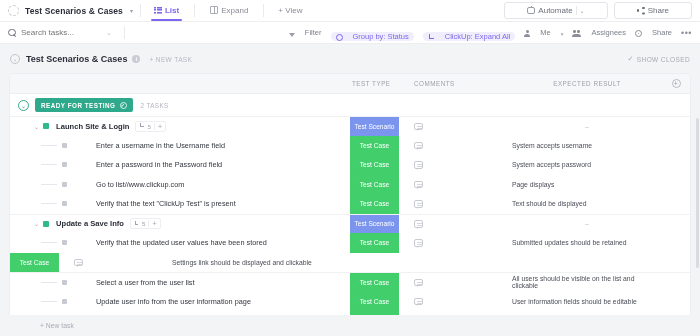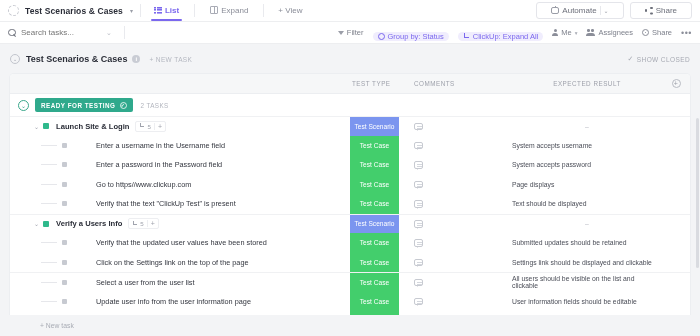--- a/index.html
+++ b/index.html
@@ -51,21 +51,21 @@
     position: relative;
   }
   .ico-board::after {
     content:""; position:absolute; left:2.5px; top:0; bottom:0; width:1px; background:#a9abb5;
   }
   .plus-view { font-size: 8px; color: #8a8d98; cursor: pointer; padding: 3px 5px; }
 
   .tb-right { margin-left: auto; display: flex; align-items: center; gap: 6px; }
   .pill {
     display: flex; align-items: center; gap: 3px; border: 1px solid #e4e5ea;
-    border-radius: 3px; padding: 3px 14px; font-size: 8px; color: #6c6f7a; background: #fff;
+    border-radius: 3px; padding: 3px 22px; font-size: 8px; color: #6c6f7a; background: #fff;
     cursor: pointer;
   }
   .pill .divider { width: 1px; height: 9px; background: #e7e8ec; }
   .robot {
     width: 8px; height: 7px; border: 1px solid #9a9da7; border-radius: 2px; position: relative;
   }
   .robot::before { content:""; position:absolute; top:-2.5px; left:3px; width:1px; height:2px; background:#9a9da7; }
   .share-ico { width: 8px; height: 8px; position: relative; }
   .share-ico::before, .share-ico::after {
     content: ""; position: absolute; background: #6c6f7a;
@@ -86,21 +86,21 @@
   .mag::after {
     content:""; position:absolute; width:3px;height:1.2px;background:#6c6f7a;
     transform: rotate(45deg); right:-0.3px; bottom:0.6px;
   }
   .search-input {
     border: none; outline: none; font-size: 8px; color: #9ba0ab;
     font-family: "Liberation Sans", sans-serif; background: transparent; width: 80px;
   }
   .chev { font-size: 7px; color: #b9bcc4; }
   .sb-right { margin-left: auto; display: flex; align-items: center; gap: 9px; }
-  .sb-item { display: flex; align-items: center; gap: 3px; font-size: 7.5px; color: #7e818c; cursor: pointer; }
+  .sb-item { display: flex; align-items: flex-end; gap: 10px; font-size: 7.5px; color: #7e818c; cursor: pointer; }
   .sb-item.purple { color: #7b68ee; background: #f0edfd; border-radius: 7px; padding: 0 5px; margin-top: 8px; }
   .funnel {
     width: 0; height: 0; border-left: 3.5px solid transparent; border-right: 3.5px solid transparent;
     border-top: 4.5px solid #9b9ea8;
   }
   .gearsm { width:7px;height:7px;border-radius:50%;border:1.4px solid #7b68ee; }
   .subico { width:7px;height:7px; position:relative; }
   .subico::before { content:""; position:absolute; left:1px; top:0; width:1.2px; height:5px; background:#7b68ee; }
   .subico::after { content:""; position:absolute; left:1px; top:3.8px; width:5px; height:1.2px; background:#7b68ee; }
   .person { width:6px;height:7px; position:relative; }
@@ -410,21 +410,21 @@
                 </span>
               </div>
               <div class="cell-exp">System accepts password</div>
               <div class="cell-plus"></div>
             </div>
             <div class="row">
               <div class="cell-name">
                 <span class="sub-indent"></span>
                 <span class="sub-line"></span>
                 <span class="sub-square"></span>
-                <span class="sub-name">Go to https//www.clickup.com</span>
+                <span class="sub-name">Go to list//www.clickup.com</span>
               </div>
               <div class="cell-type">
                 <span class="badge case">Test Case</span>
               </div>
               <div class="cell-comm">
                 <span class="bubble">
                   <span class="lines"></span>
                 </span>
               </div>
               <div class="cell-exp">Page displays</div>
@@ -446,21 +446,21 @@
                 </span>
               </div>
               <div class="cell-exp">Text should be displayed</div>
               <div class="cell-plus"></div>
             </div>
             <div class="row sep">
               <div class="cell-name">
                 <span class="grp-indent"></span>
                 <span class="grp-caret">⌄</span>
                 <span class="grp-square"></span>
-                <span class="grp-name">Verify a Users Info</span>
+                <span class="grp-name">Update a Save Info</span>
                 <span class="grp-meta">
                   <span class="sub-ico2"></span>
                   <span class="grp-count">5</span>
                   <span class="grp-plus">+</span>
                 </span>
               </div>
               <div class="cell-type">
                 <span class="badge scenario">Test Scenario</span>
               </div>
               <div class="cell-comm">
@@ -483,26 +483,20 @@
               </div>
               <div class="cell-comm">
                 <span class="bubble">
                   <span class="lines"></span>
                 </span>
               </div>
               <div class="cell-exp">Submitted updates should be retained</div>
               <div class="cell-plus"></div>
             </div>
             <div class="row">
-              <div class="cell-name">
-                <span class="sub-indent"></span>
-                <span class="sub-line"></span>
-                <span class="sub-square"></span>
-                <span class="sub-name">Click on the Settings link on the top of the page</span>
-              </div>
               <div class="cell-type">
                 <span class="badge case">Test Case</span>
               </div>
               <div class="cell-comm">
                 <span class="bubble">
                   <span class="lines"></span>
                 </span>
               </div>
               <div class="cell-exp">Settings link should be displayed and clickable</div>
               <div class="cell-plus"></div>

